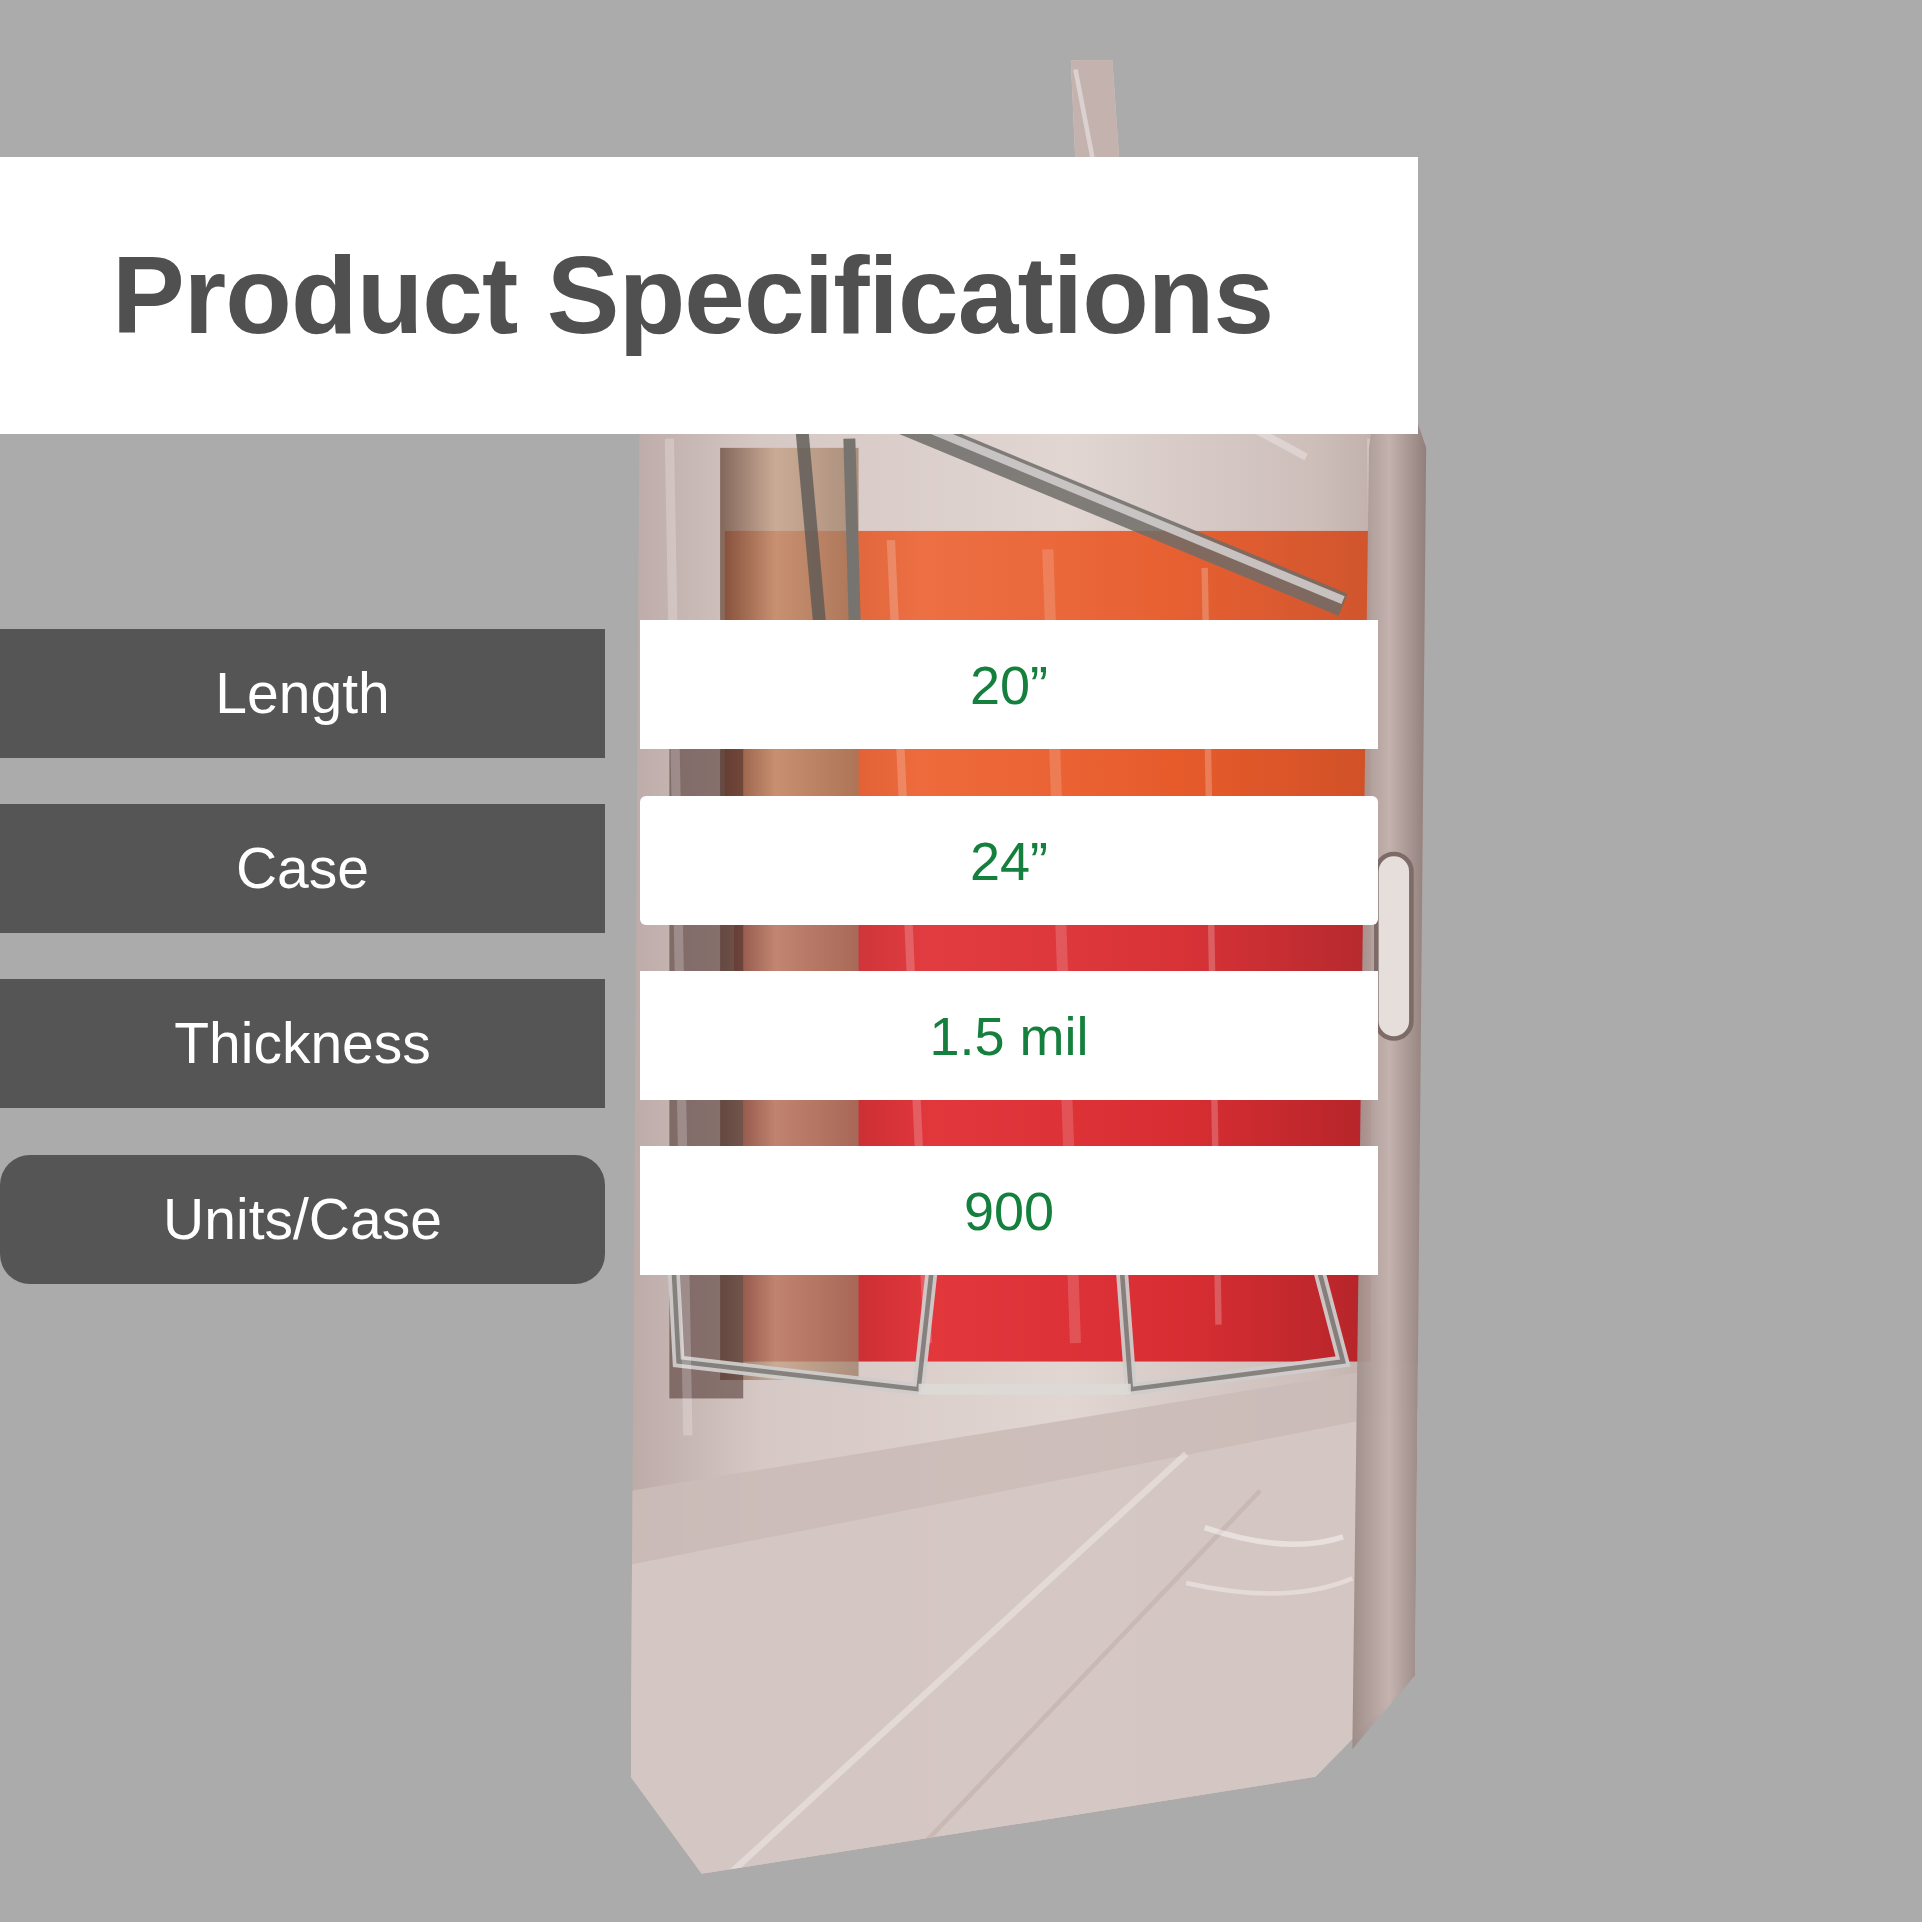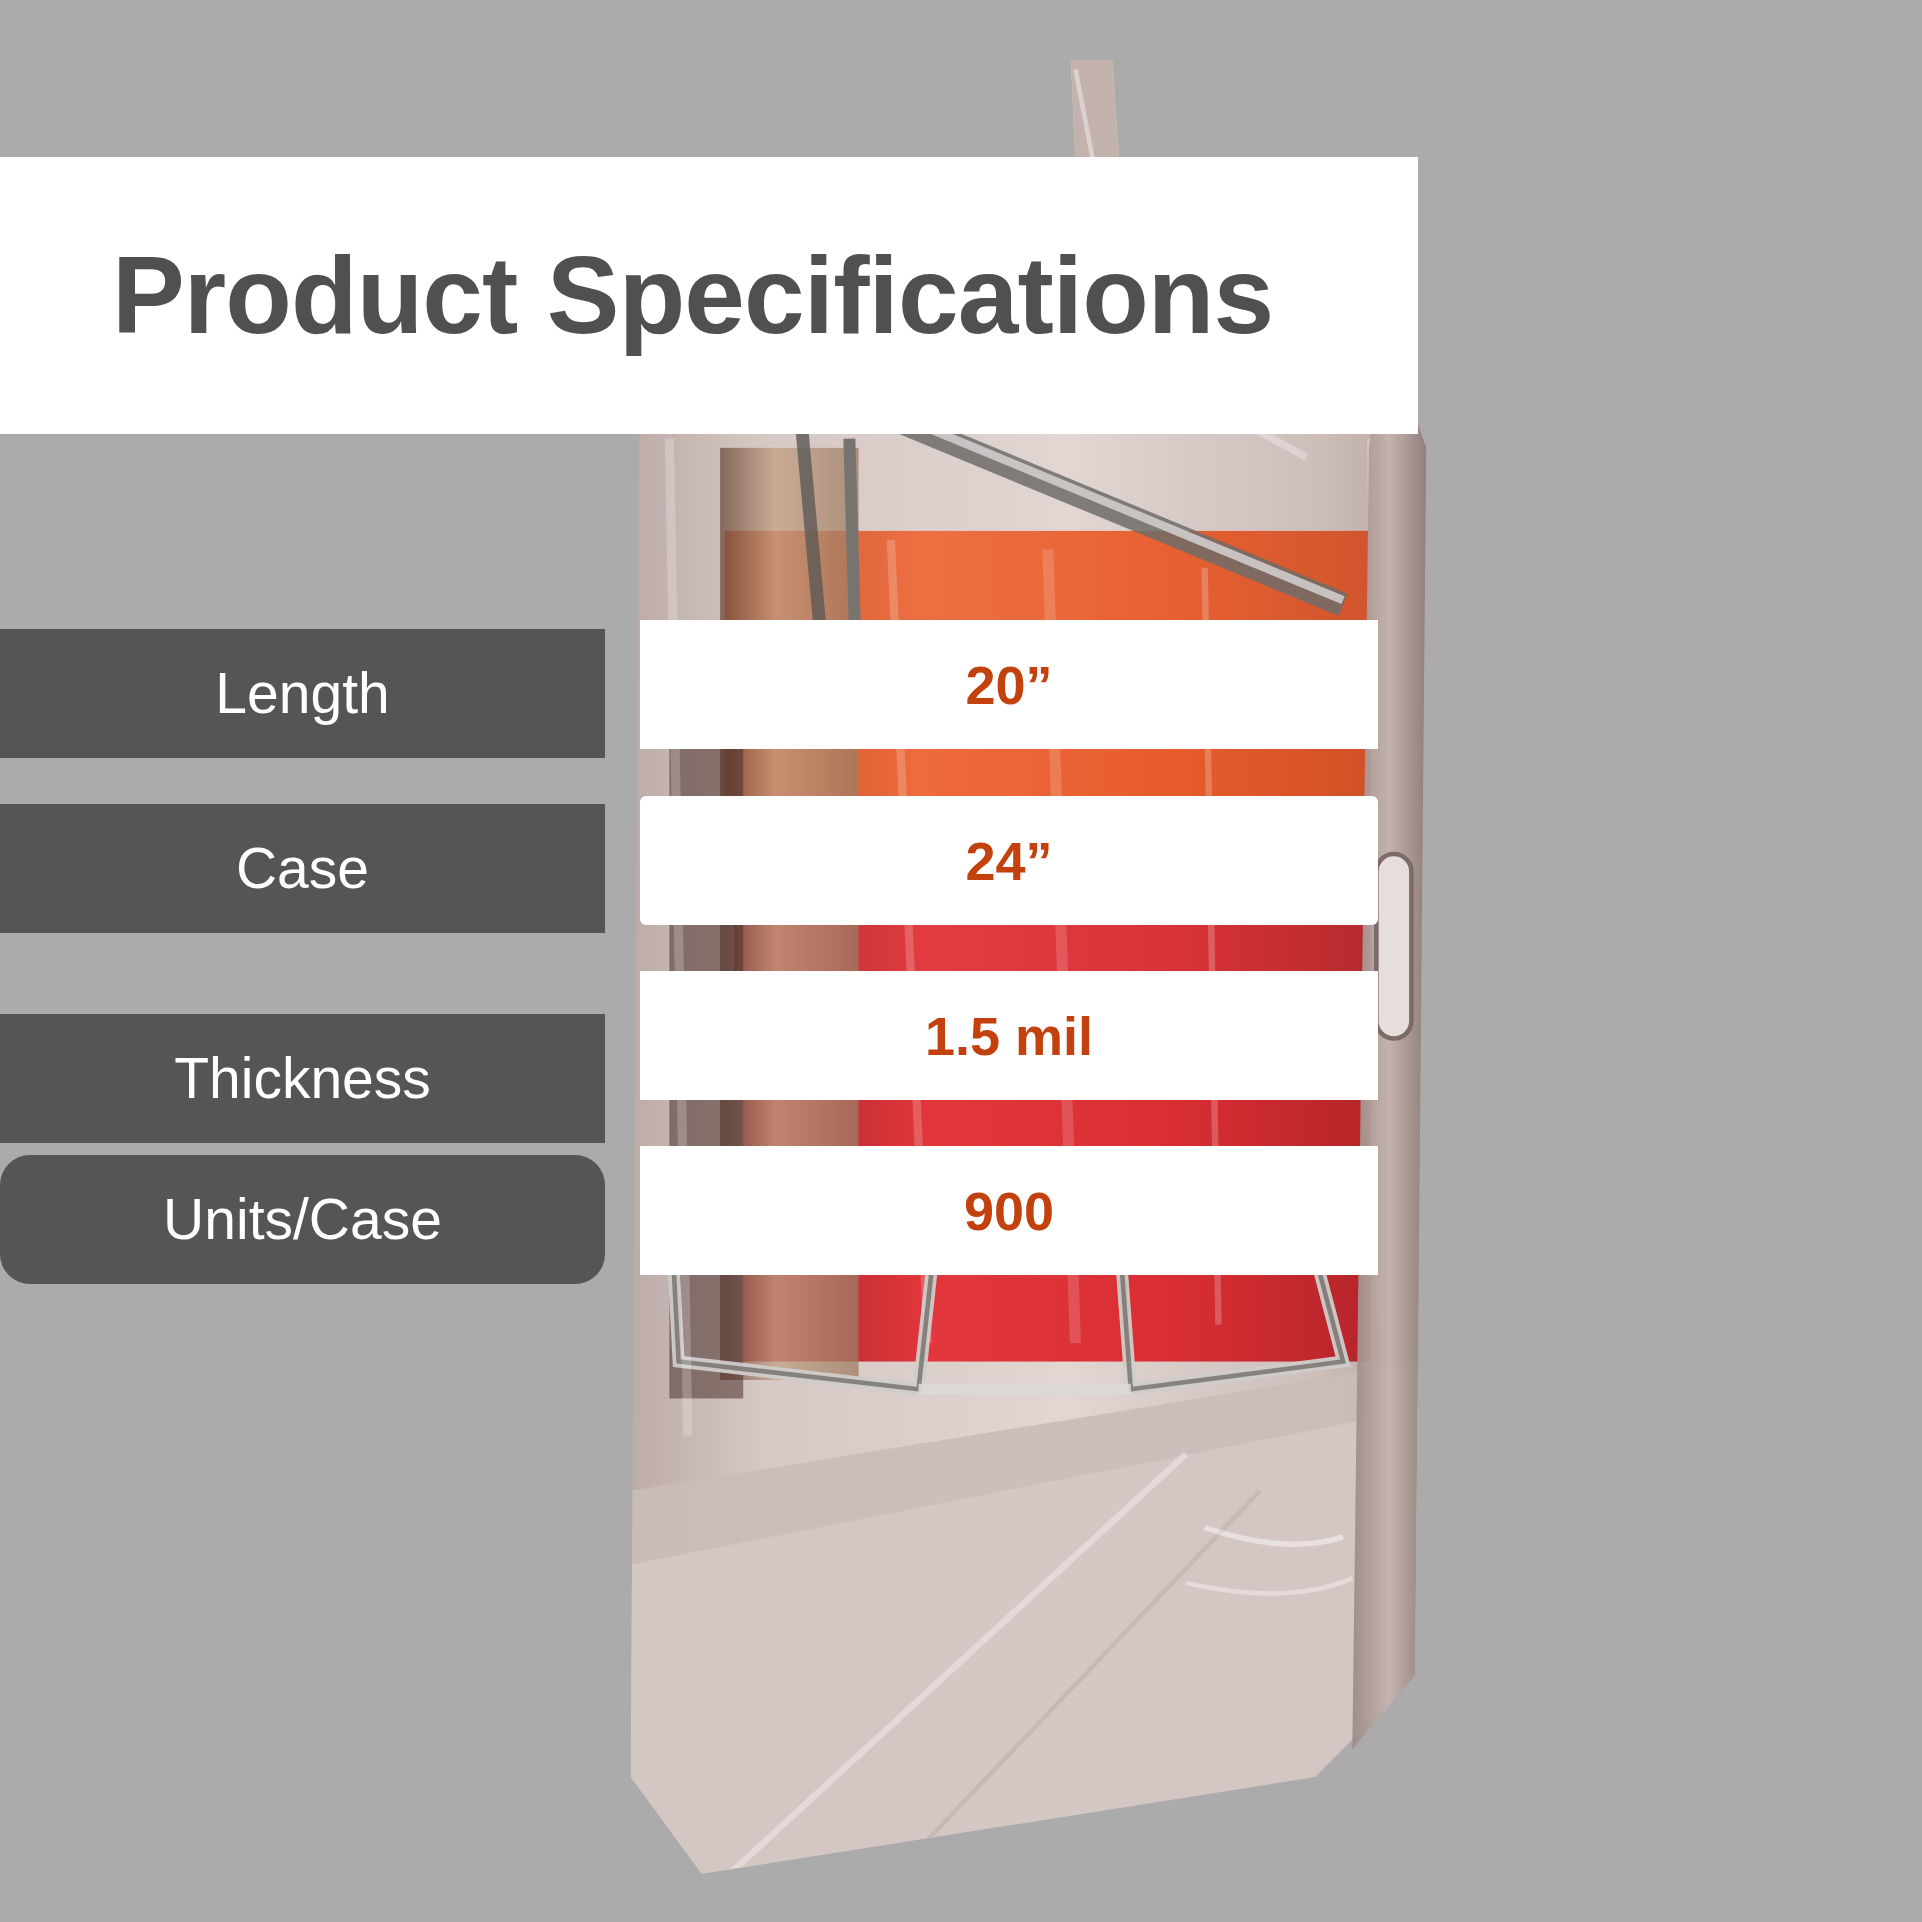--- a/index.html
+++ b/index.html
@@ -42,24 +42,24 @@
   }
   .label-text{
     color:#ffffff;font-size:57px;font-weight:400;line-height:1;white-space:nowrap;
   }
   .value-box{
     position:absolute;left:640px;width:738px;height:129px;
     background:#ffffff;
     display:flex;align-items:center;justify-content:center;
   }
   .value-text{
-    color:#c2410c;font-size:54px;font-weight:700;line-height:1;white-space:nowrap;
+    color:#15803d;font-size:54px;font-weight:400;line-height:1;white-space:nowrap;
   }
 
-  .l1{top:629px;} .l2{top:804px;} .l3{top:1014px;align-items:center;} .l4{top:1155px;border-radius:30px;}
+  .l1{top:629px;} .l2{top:804px;} .l3{top:979px;align-items:center;} .l4{top:1155px;border-radius:30px;}
   .v1{top:620px;} .v2{top:796px;border-radius:6px;} .v3{top:971px;justify-content:center;} .v4{top:1146px;}
 </style>
 </head>
 <body>
 
 <div class="canvas">
 
   <div class="photo">
     <svg viewBox="0 0 895 1985" preserveAspectRatio="none">
       <defs>

